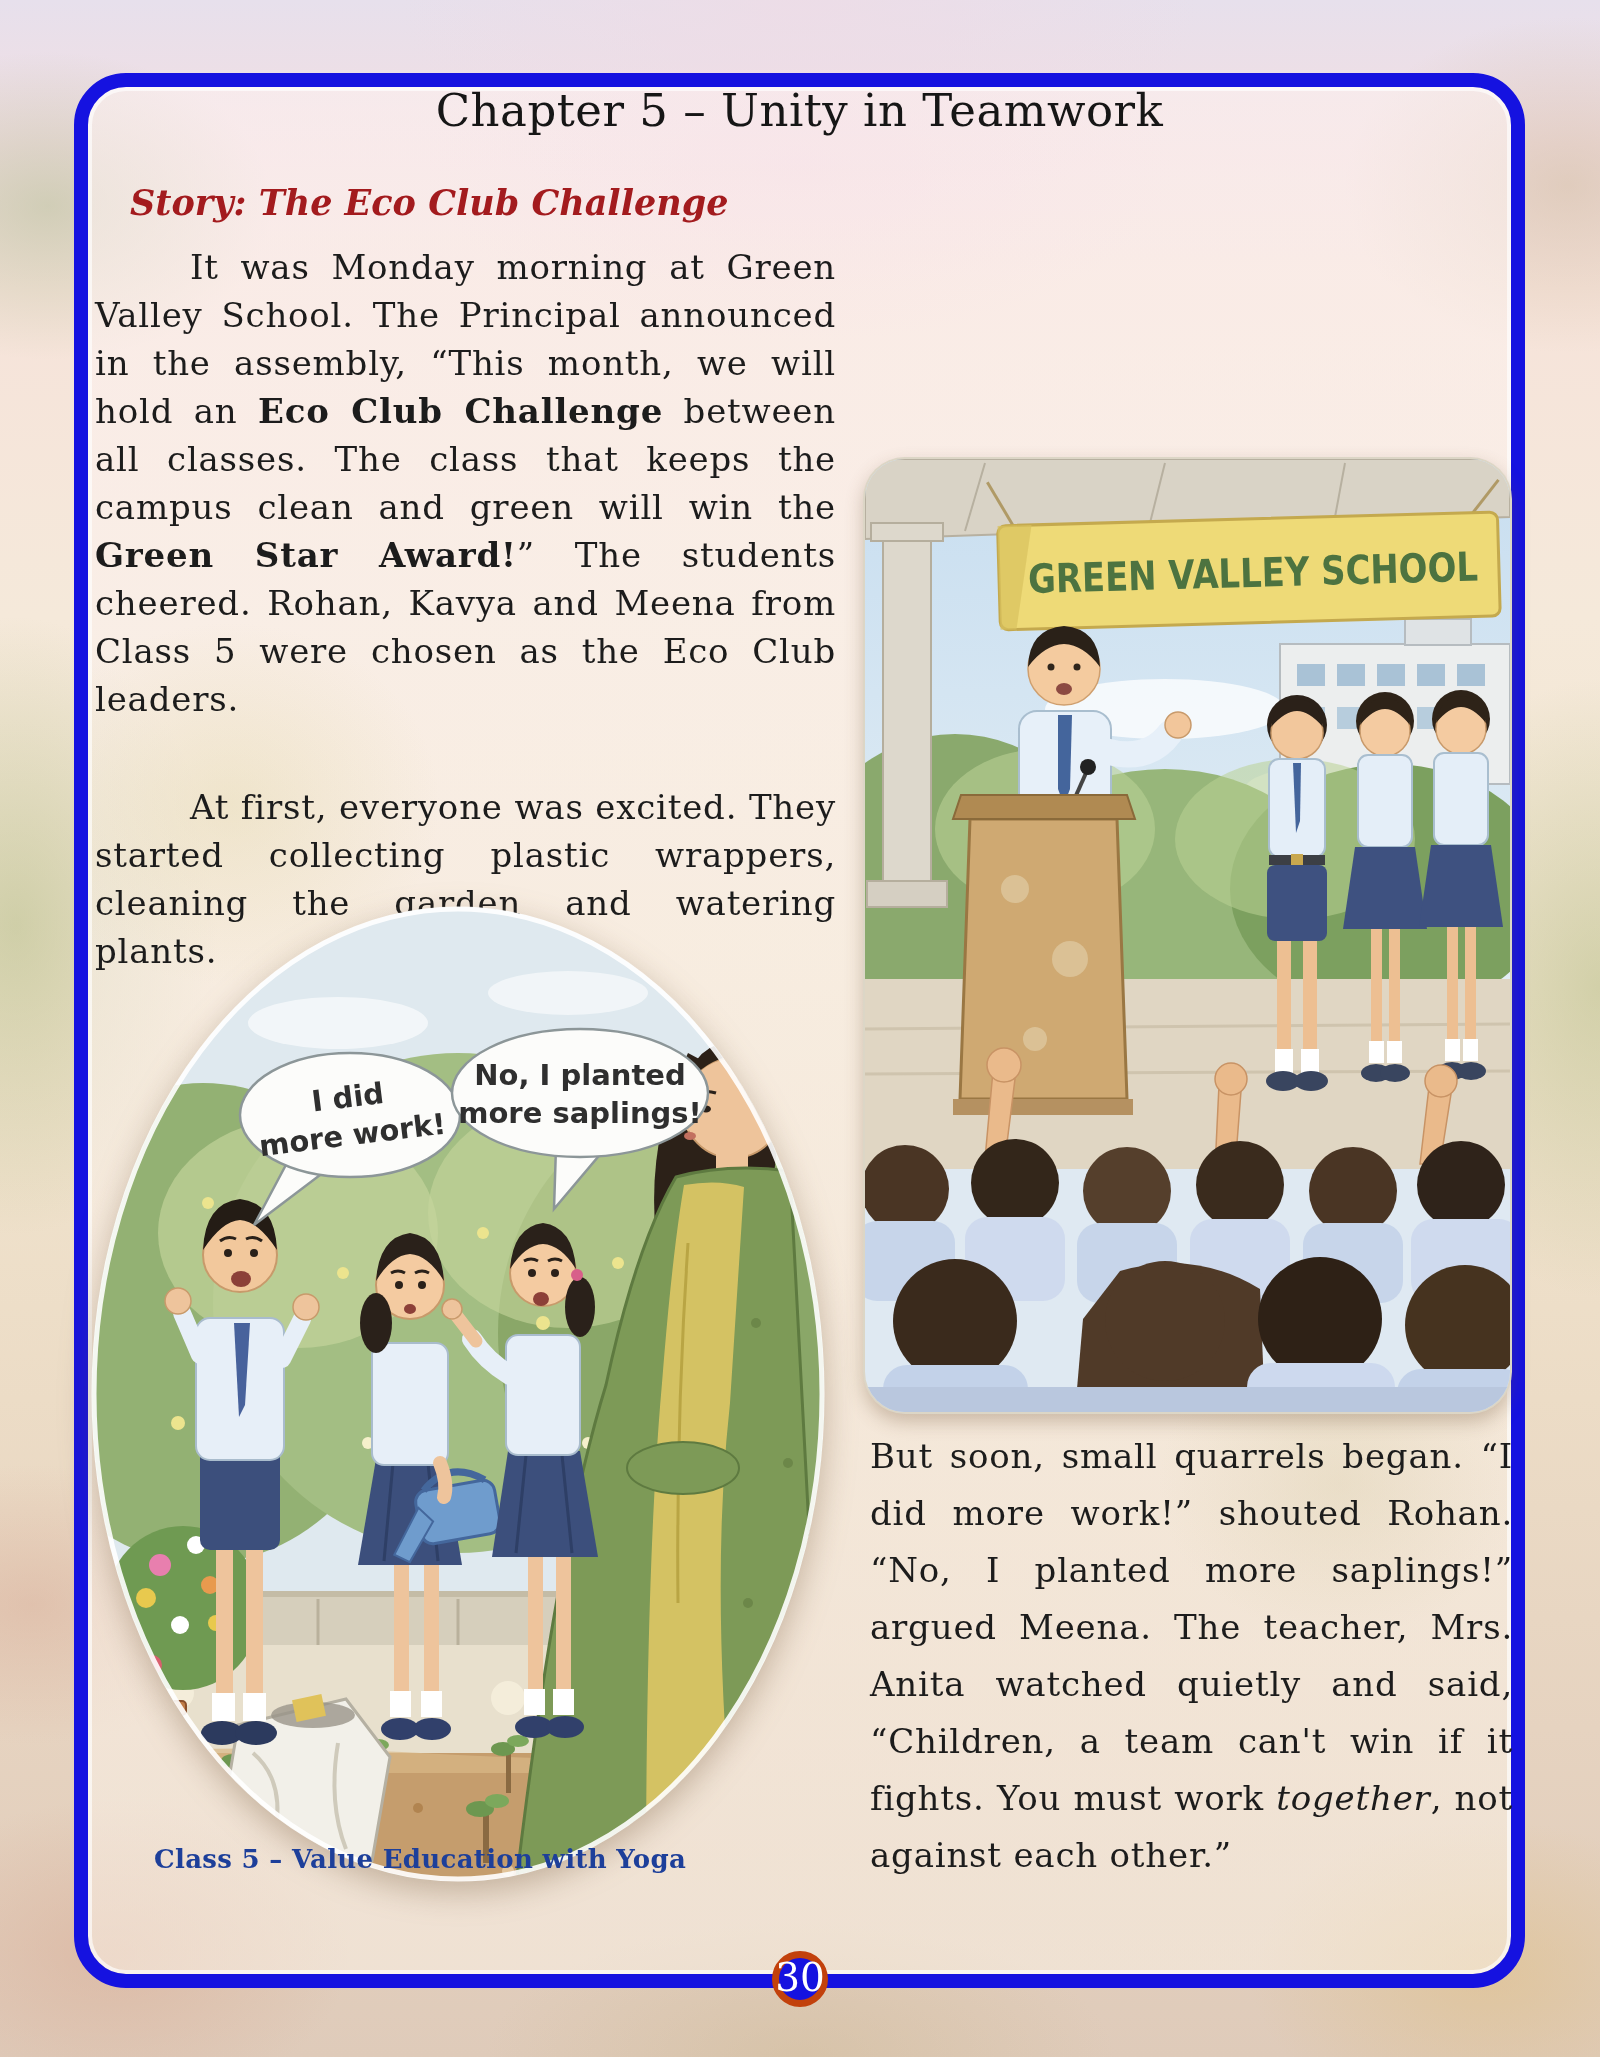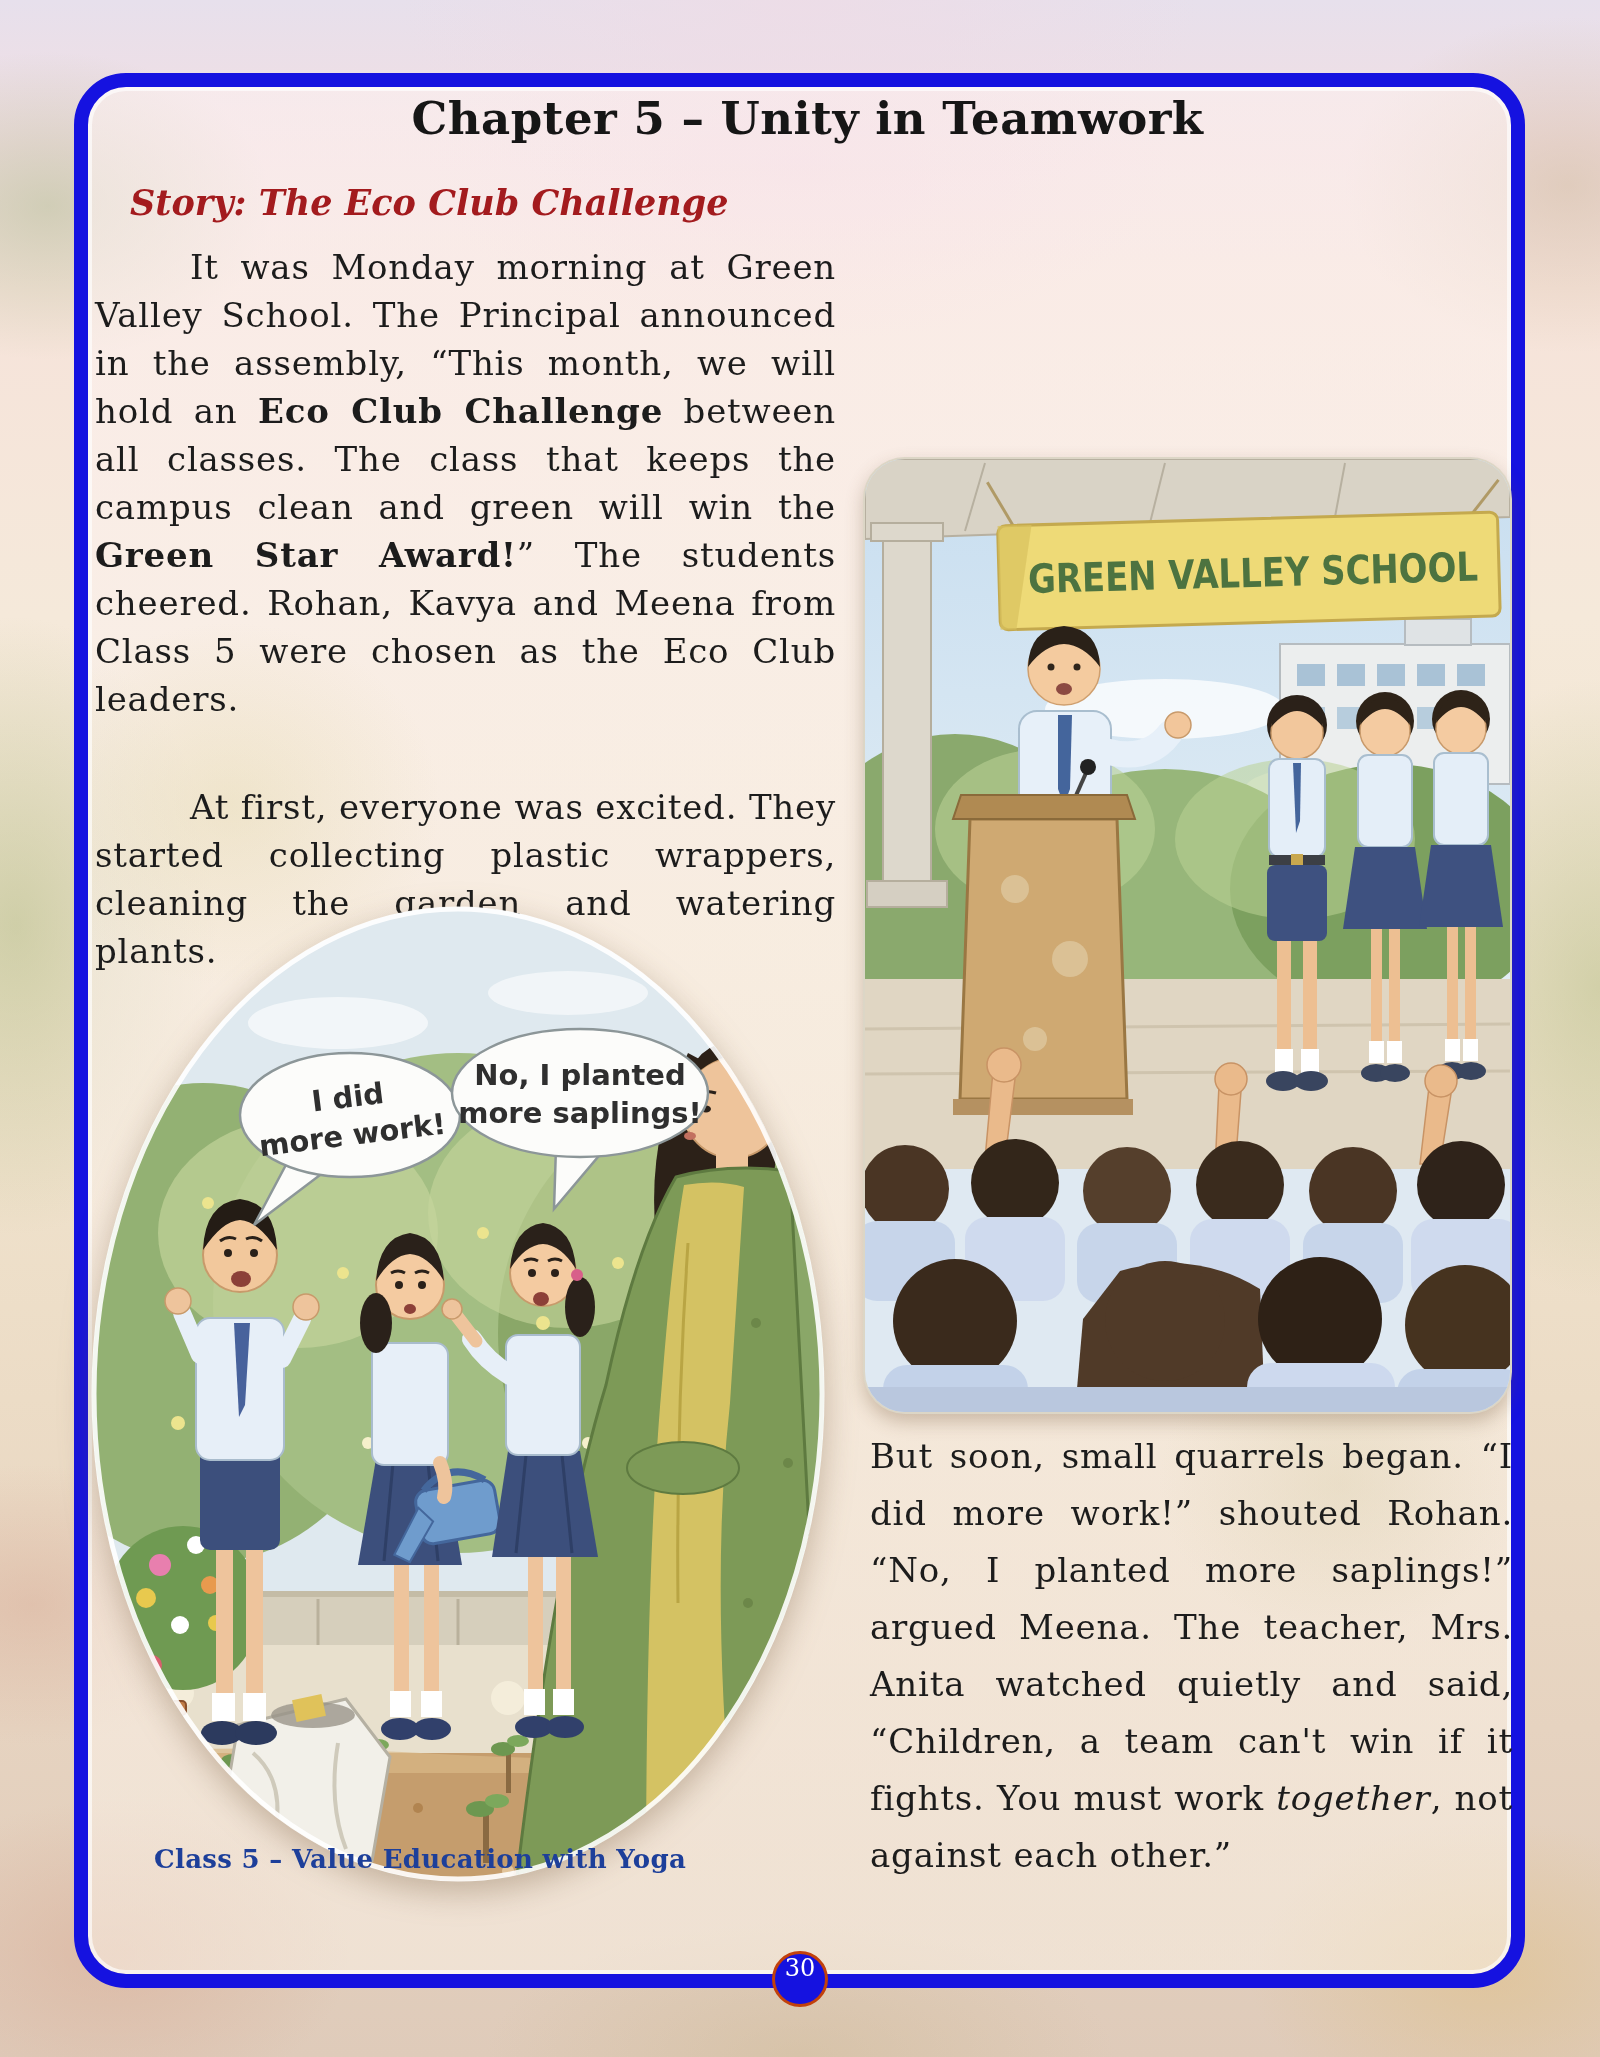--- a/index.html
+++ b/index.html
@@ -27,24 +27,24 @@
     border:14px solid var(--border-blue,#1512e0);
     border-radius:52px;
     background:
       radial-gradient(ellipse 300px 260px at 10% 38%, rgba(215,205,140,.28), transparent 70%),
       radial-gradient(ellipse 260px 220px at 88% 74%, rgba(205,195,150,.25), transparent 70%),
       radial-gradient(ellipse 500px 240px at 50% 4%, rgba(248,226,232,.5), transparent 75%),
       linear-gradient(170deg, rgba(252,241,240,.62), rgba(250,241,228,.55));
     box-shadow: inset 0 0 0 4px rgba(255,255,255,.65);
   }
   .title{
-    position:absolute;left:74px;top:84px;width:1451px;margin:8px;
+    position:absolute;left:74px;top:84px;width:1451px;margin:0;
     text-align:center;
     font-family:"DejaVu Serif","Liberation Serif",serif;
-    font-weight:bold;font-size:45px;letter-spacing:.5px;color:#161616;
+    font-weight:normal;font-size:45px;letter-spacing:.5px;color:#161616;
   }
   .story-heading{
     position:absolute;left:122px;top:174px;margin:8px;
     font-family:"DejaVu Serif","Liberation Serif",serif;
     font-weight:bold;font-style:italic;font-size:35px;
     color:var(--heading-red,#a31b1e);
   }
   .flow{position:absolute;left:95px;top:243px;width:1417px;}
   .para{
     margin:0;font-size:34px;line-height:48px;letter-spacing:.8px;
@@ -74,23 +74,23 @@
     position:absolute;left:154px;top:1836px;
     font-family:"DejaVu Serif","Liberation Serif",serif;
     font-weight:bold;font-size:26px;letter-spacing:.3px;
     color:var(--footer-navy,#1d3f9a);
     margin-top:8px;
   }
   .page-num{
     position:absolute;left:772px;top:1951px;width:56px;height:56px;
     box-sizing:border-box;border-radius:50%;
     background:var(--border-blue,#1512e0);
-    border:3px solid #c2410c;
-    display:flex;align-items:flex-start;justify-content:center;
-    color:#ffffff;font-size:24px;font-family:"DejaVu Serif","Liberation Serif",serif;
+    border:7px solid #c2410c;
+    display:flex;align-items:flex-end;justify-content:center;
+    color:#ffffff;font-size:39px;font-family:"DejaVu Serif","Liberation Serif",serif;
   }
   .bubble-text{
     font-family:"DejaVu Sans","Liberation Sans",sans-serif;
     font-weight:600;fill:#2f2f2f;
   }
 </style>
 </head>
 <body>
 
 <div class="frame"></div>

